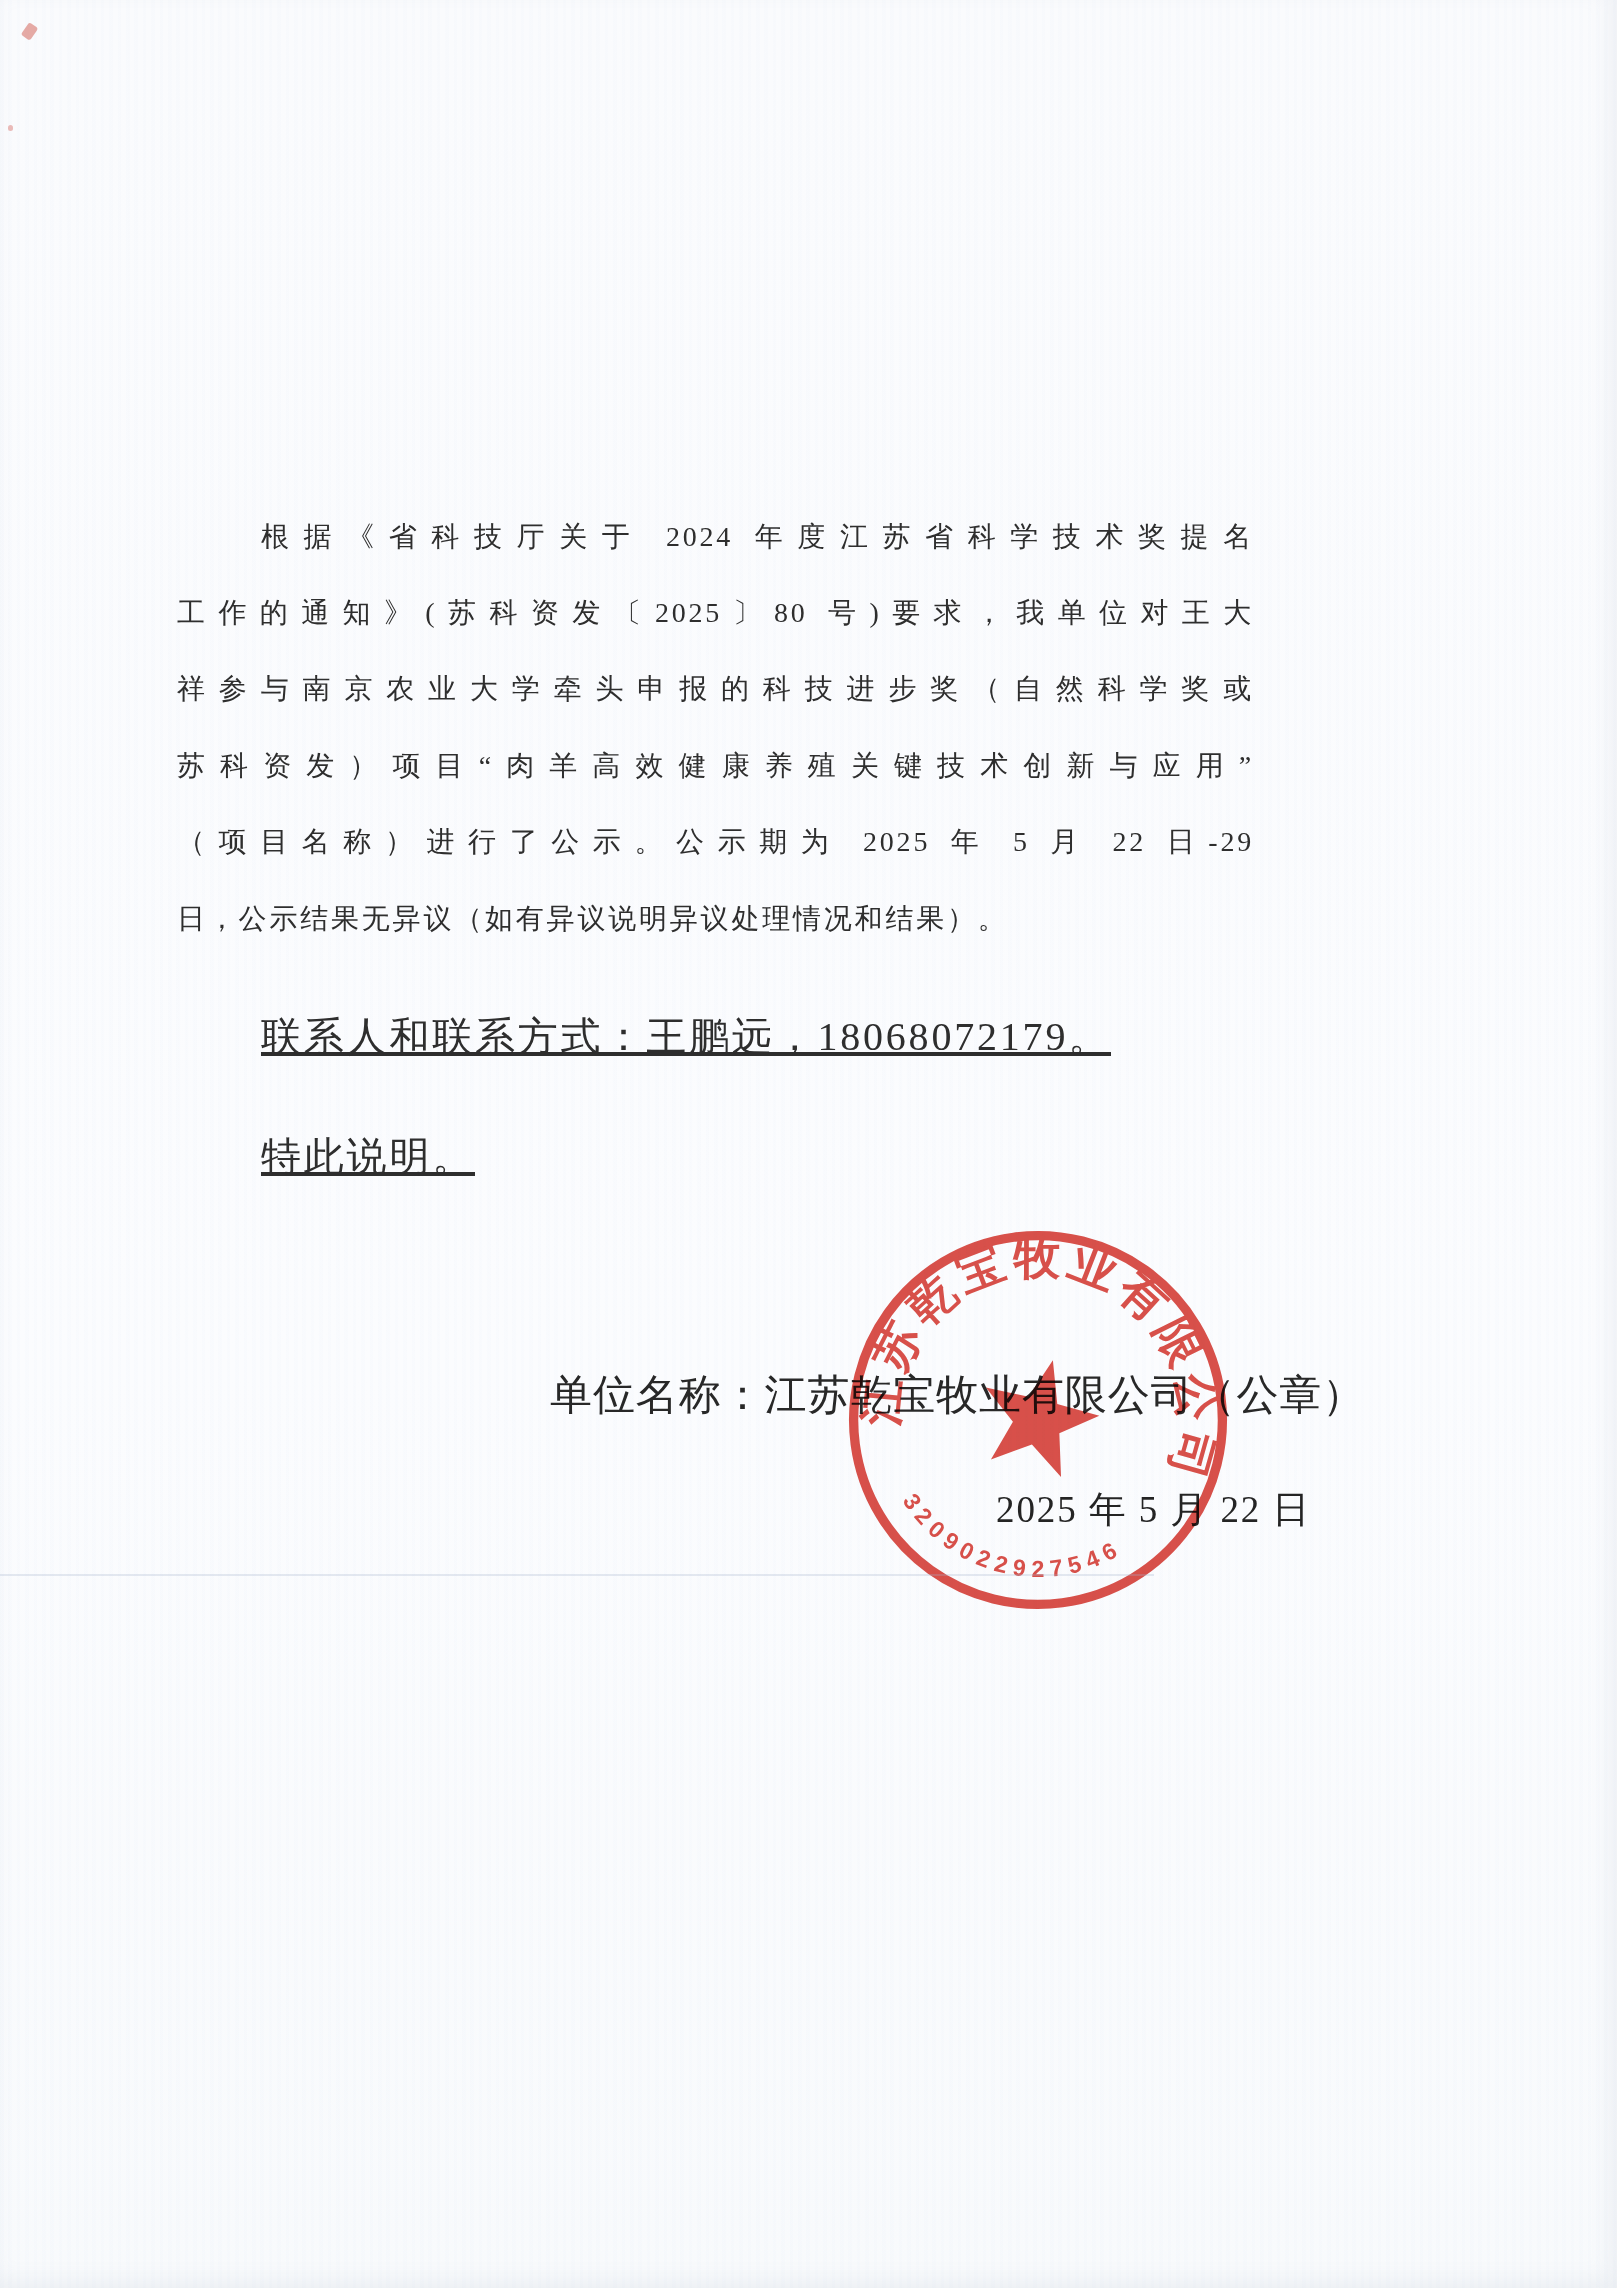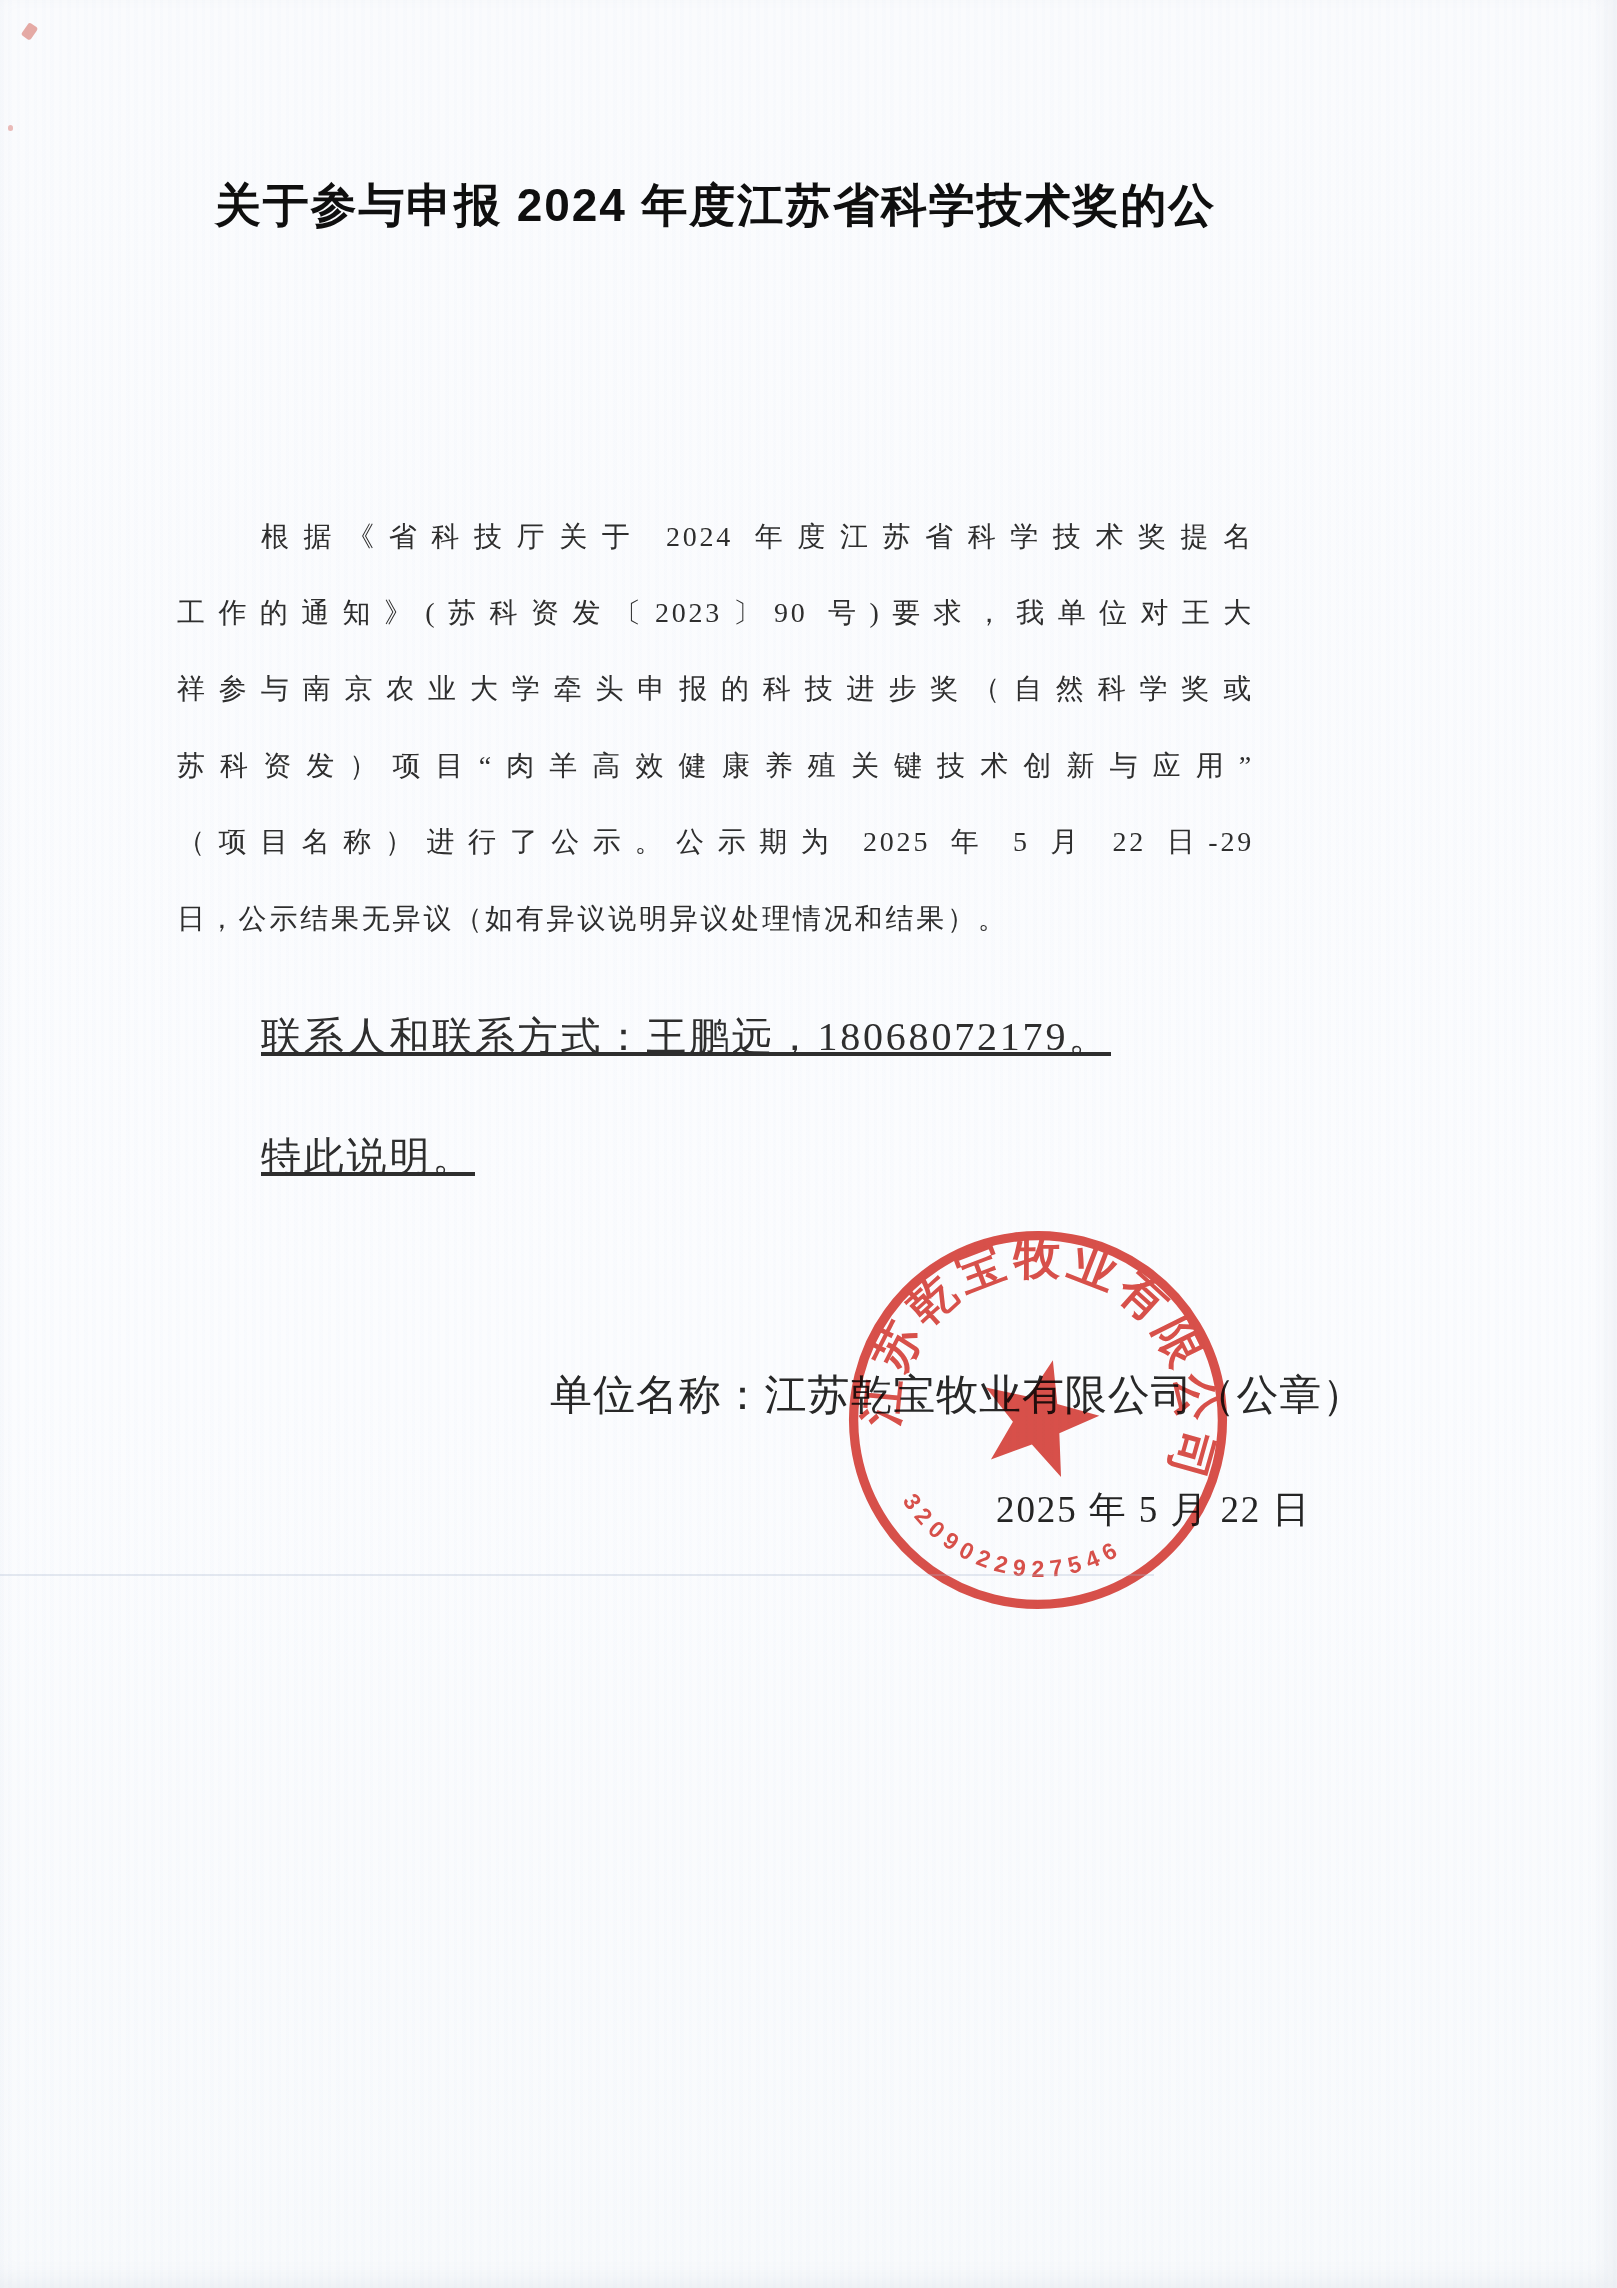--- a/index.html
+++ b/index.html
@@ -74,24 +74,23 @@
   .speck2{
     position:absolute;left:7.5px;top:125px;width:5.6px;height:5.6px;
     background:rgba(205,70,58,.35);border-radius:50%;
   }
 </style>
 </head>
 <body>
 
 <div class="page">
 
-  <div class="title-line t1">关于参与申报 2024 年度江苏省科学技术奖的公</div>
 
   <div class="body-line indent" style="top:516px">根据《省科技厅关于 2024 年度江苏省科学技术奖提名</div>
-  <div class="body-line" style="top:592px">工作的通知》(苏科资发〔2023〕90 号)要求，我单位对王大</div>
+  <div class="body-line" style="top:592px">工作的通知》(苏科资发〔2025〕80 号)要求，我单位对王大</div>
   <div class="body-line" style="top:668px">祥参与南京农业大学牵头申报的科技进步奖（自然科学奖或</div>
   <div class="body-line" style="top:745px">苏科资发）项目“肉羊高效健康养殖关键技术创新与应用”</div>
   <div class="body-line" style="top:821px">（项目名称）进行了公示。公示期为 2025 年 5 月 22 日-29</div>
   <div class="body-line" style="top:898px;text-align-last:auto;">日，公示结果无异议（如有异议说明异议处理情况和结果）。</div>
 
   <div class="plain indent" style="top:1015px">联系人和联系方式：王鹏远，18068072179。</div>
   <div class="plain indent" style="top:1135px">特此说明。</div>
 
   <div class="signature">单位名称：江苏乾宝牧业有限公司（公章）</div>
   <div class="dateline">2025 年 5 月 22 日</div>

